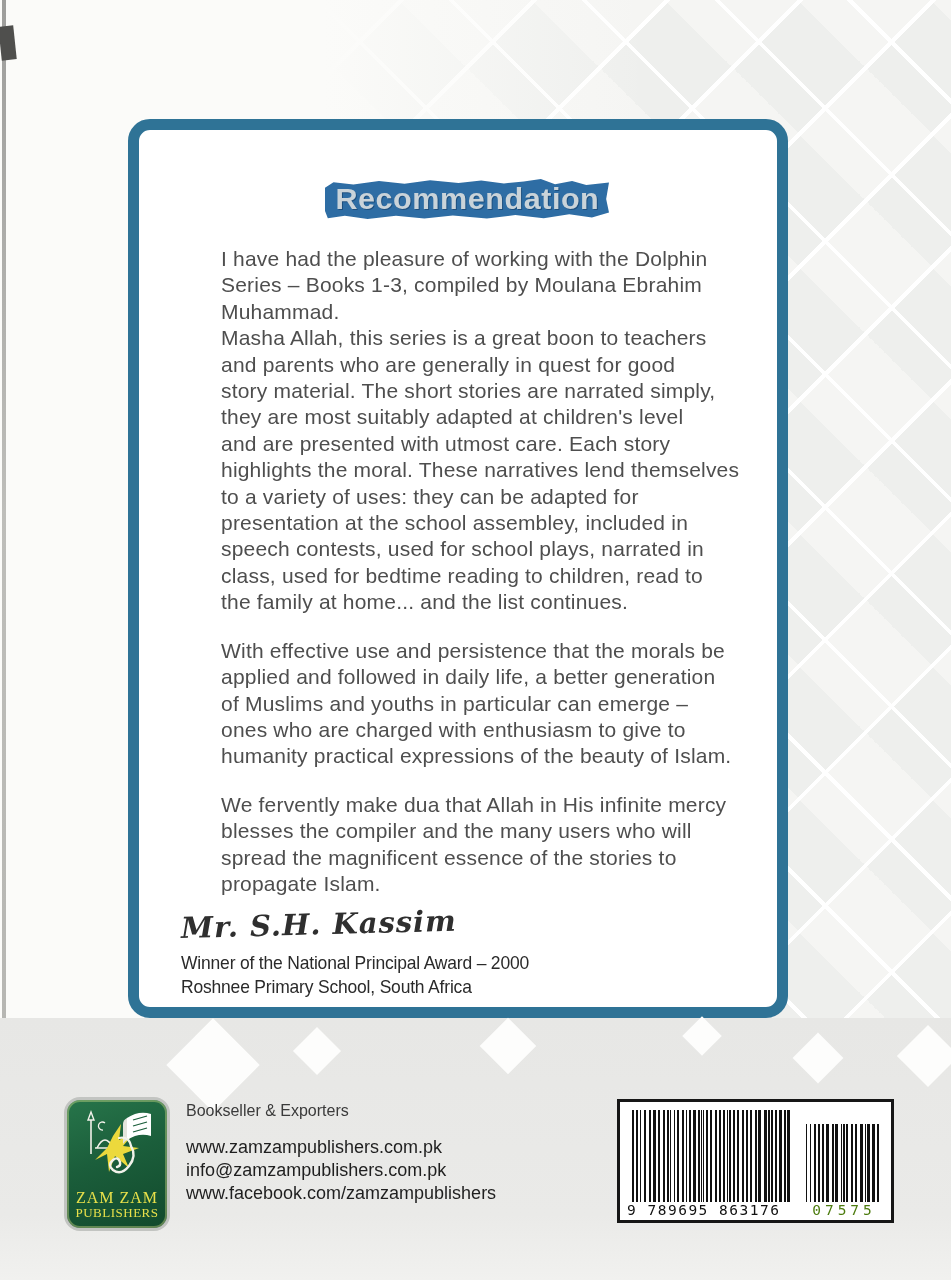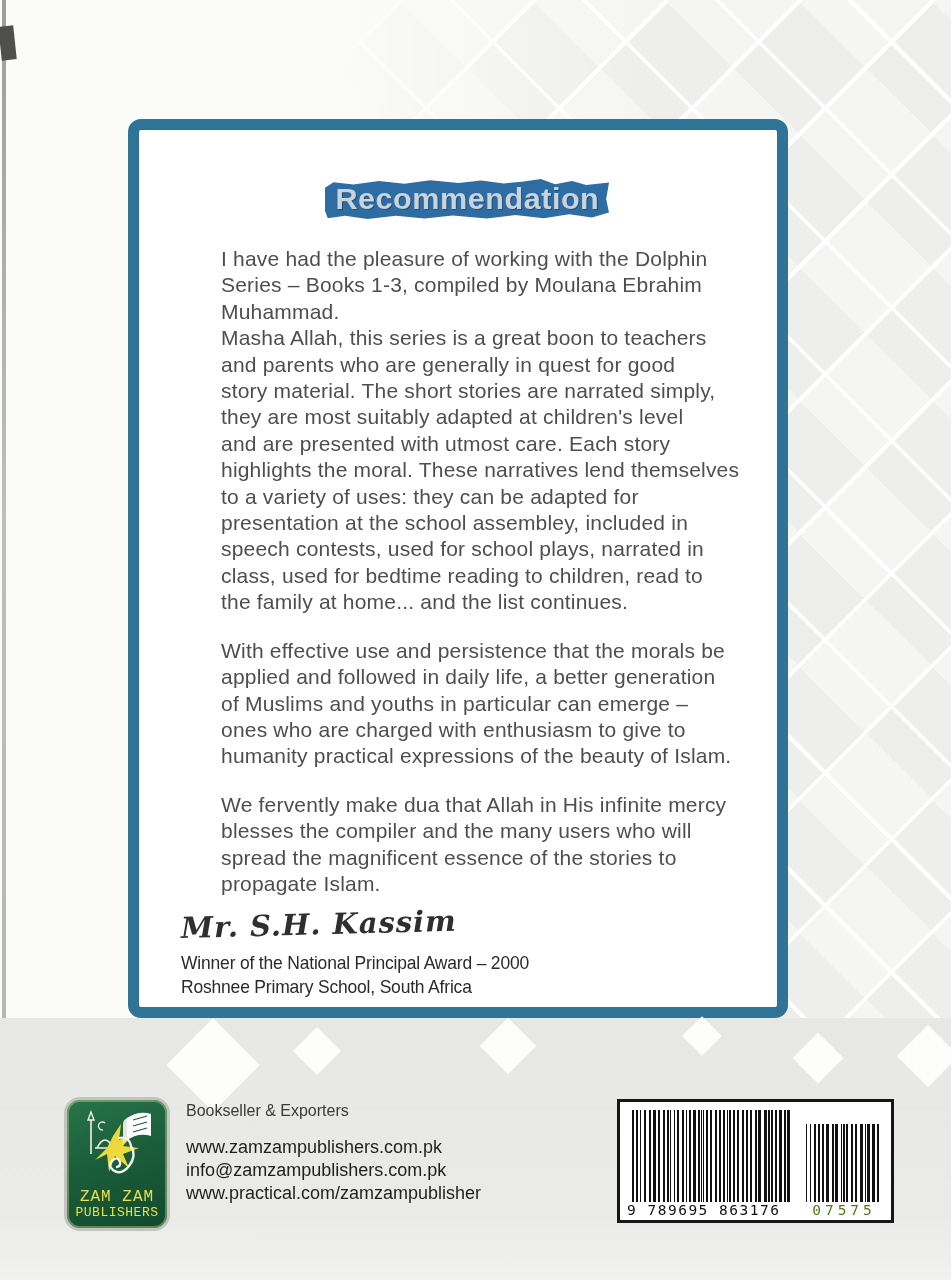--- a/index.html
+++ b/index.html
@@ -20,21 +20,21 @@
 
   
   .scan-edge { position:absolute; left:2px; top:0; width:4px; height:1280px;
     background:linear-gradient(180deg,#8d8d8b,#b3b3af 40%,#a6a6a2); opacity:.85; }
   .scan-mark { position:absolute; left:0; top:26px; width:15px; height:34px;
     background:#4f4f4d; transform:rotate(-6deg); }
 
   
   .card {
     position:absolute; left:128px; top:119px; width:660px; height:899px;
-    background:#ffffff; border:11px solid #2f7396; border-radius:13px;
+    background:#ffffff; border:11px solid #2f7396; border-radius:22px;
   }
   .banner {
     position:absolute; left:186px; top:49px; width:284px; height:40px;
     background:#2e6da4;
     display:flex; align-items:center; justify-content:center;
     clip-path:polygon(0% 22%, 3% 8%, 10% 14%, 19% 5%, 28% 12%, 37% 3%, 47% 10%,
       55% 4%, 63% 11%, 70% 6%, 76% 0%, 81% 13%, 87% 5%, 92% 15%, 100% 9%,
       99% 50%, 100% 84%, 94% 96%, 86% 88%, 77% 98%, 67% 90%, 57% 99%,
       45% 91%, 35% 99%, 25% 92%, 15% 100%, 7% 92%, 1% 98%, 0% 80%);
   }
@@ -76,21 +76,21 @@
   
   .logo {
     position:absolute; left:64px; top:79px; width:106px; height:134px;
     background:linear-gradient(160deg,#27754a 0%, #1b5e3b 45%, #124a2c 100%);
     border:3px solid #c2c4c1; border-radius:16px;
     box-shadow:inset 0 0 0 2px rgba(240,240,150,.35);
     overflow:hidden;
   }
   .logo svg { position:absolute; left:2px; top:2px; }
   .logo-text { position:absolute; left:0; bottom:8px; width:100%; text-align:center;
-    font-family:Liberation Mono, monospace; color:#e8e04a; }
+    font-family:Liberation Serif, serif; color:#e8e04a; }
   .logo-line1 { font-size:16px; letter-spacing:1px; line-height:17px; }
   .logo-line2 { font-size:13px; letter-spacing:.5px; line-height:14px; }
 
   
   .pub-text { position:absolute; left:186px; top:82px; width:330px; }
   .pub-name { font-size:21px; font-weight:bold; color:#2e2e2e; letter-spacing:.4px; }
   .pub-tagline { font-size:16px; color:#3a3a3a; margin-top:2px; }
   .pub-links { margin-top:16px; }
   .pub-links div { font-size:18px; color:#1f1f1f; line-height:23px; }
 
@@ -187,21 +187,21 @@
         <div class="logo-line1">ZAM ZAM</div>
         <div class="logo-line2">PUBLISHERS</div>
       </div>
     </div>
 
     <div class="pub-text">
       <div class="pub-tagline">Bookseller &amp; Exporters</div>
       <div class="pub-links">
         <div>www.zamzampublishers.com.pk</div>
         <div>info@zamzampublishers.com.pk</div>
-        <div>www.practical.com/zamzampublisher</div>
+        <div>www.facebook.com/zamzampublishers</div>
       </div>
     </div>
 
     <div class="barcode-box">
       <div class="bars-main" id="bars-main">
           <div class="bar" style="left: 0px; width: 2px; height: 106px;"></div>
           <div class="bar" style="left: 4px; width: 2px; height: 92px;"></div>
           <div class="bar" style="left: 8px; width: 1px; height: 92px;"></div>
           <div class="bar" style="left: 12px; width: 2px; height: 92px;"></div>
           <div class="bar" style="left: 17px; width: 2px; height: 92px;"></div>

